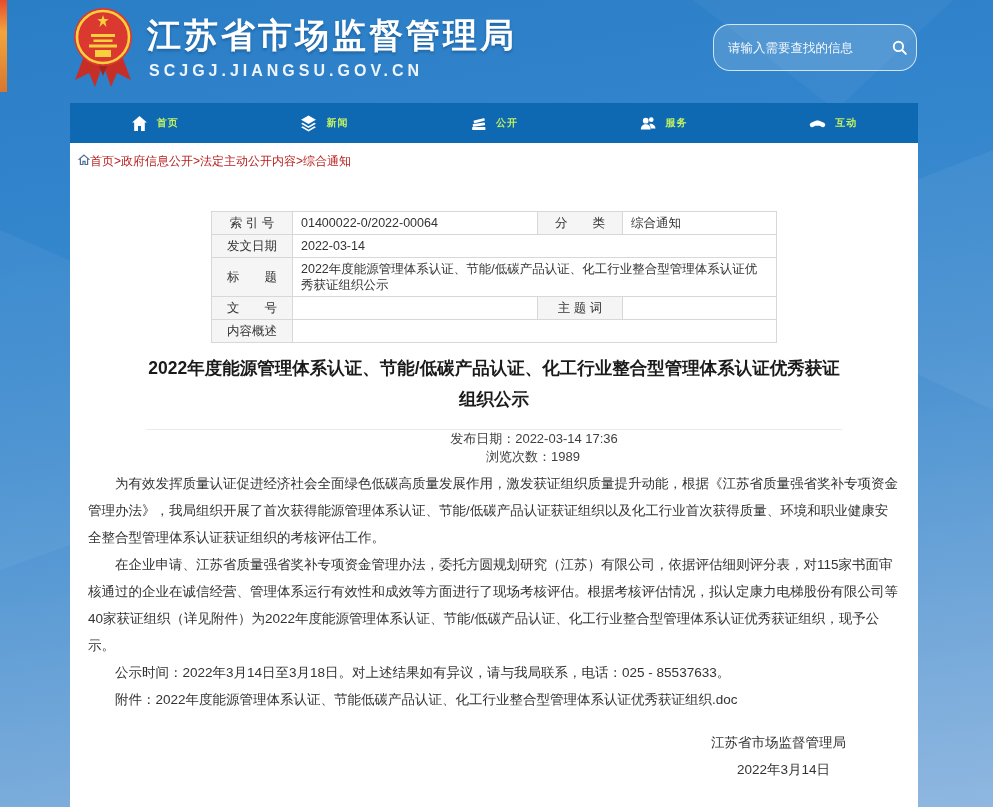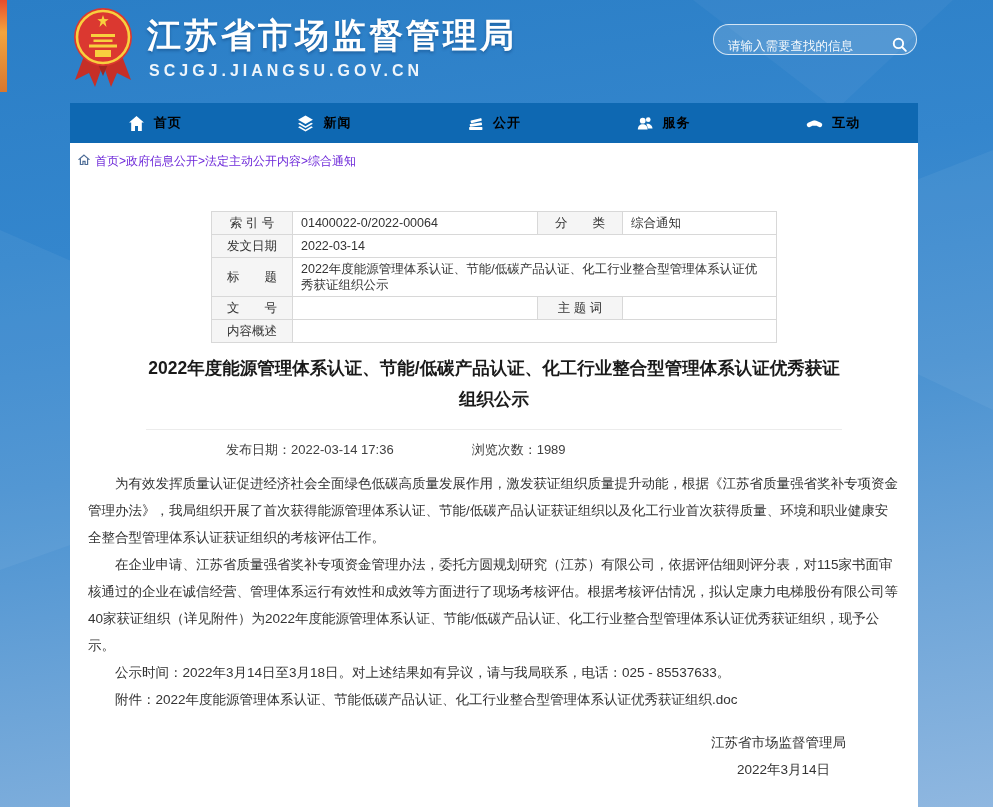--- a/index.html
+++ b/index.html
@@ -17,47 +17,47 @@
   .left-strip{position:absolute;left:0;top:0;width:7px;height:92px;
     background:linear-gradient(#e84c2b,#f2a43e 35%,#d8772e);}
 
   
   .header{position:absolute;left:0;top:0;width:100%;height:103px;}
   .logo-wrap{position:absolute;left:72px;top:6px;width:62px;height:88px;cursor:pointer;}
   .site-name{position:absolute;left:147px;top:13px;font-size:34px;font-weight:bold;color:#fff;
     letter-spacing:3px;text-shadow:0 2px 3px rgba(0,40,90,.35);white-space:nowrap;}
   .site-domain{position:absolute;left:149px;top:62px;font-size:16px;font-weight:bold;
     color:rgba(255,255,255,.92);letter-spacing:4px;white-space:nowrap;}
-  .search{position:absolute;left:713px;top:24px;width:204px;height:31px;border-radius:17px;
+  .search{position:absolute;left:713px;top:24px;width:204px;height:47px;border-radius:17px;
     border:1px solid rgba(255,255,255,.75);background:rgba(255,255,255,.14);
-    display:flex;align-items:flex-end;padding:0 12px;box-sizing:border-box;}
+    display:flex;align-items:center;padding:0 12px;box-sizing:border-box;}
   .search input{flex:1;border:none;outline:none;background:transparent;color:#fff;
     font-size:12.5px;font-family:inherit;}
   .search input::placeholder{color:rgba(255,255,255,.95);}
   .search-btn{width:20px;height:20px;display:flex;align-items:center;justify-content:center;cursor:pointer;}
 
   
   .nav{position:absolute;left:70px;top:103px;width:848px;height:40px;background:#0e68b2;display:flex;}
   .nav-item{flex:1;display:flex;align-items:center;justify-content:center;gap:9px;
-    color:#000000;font-size:13px;font-weight:bold;cursor:pointer;letter-spacing:1px;}
+    color:#bef264;font-size:10px;font-weight:bold;cursor:pointer;letter-spacing:1px;}
   .nav-item svg{display:block;}
 
   
   .content{position:absolute;left:70px;top:143px;width:848px;height:664px;background:#fff;}
-  .breadcrumb{height:20px;padding:8px 0 0 8px;font-size:12px;color:#6d28d9;
-    display:flex;align-items:center;gap:5px;cursor:pointer;}
+  .breadcrumb{height:20px;padding:8px 0 0 8px;font-size:12px;color:#b91c1c;
+    display:flex;align-items:center;cursor:pointer;}
   .meta-table{width:565px;margin:40px auto 6px;border-collapse:collapse;table-layout:fixed;
     font-size:12.5px;color:#333;}
   .meta-table td{border:1px solid #d8d8d8;padding:3px 8px;line-height:16px;height:16px;}
   .meta-table td.lbl{background:#f5f5f5;text-align:center;padding:3px 2px;}
   .doc-title{width:704px;margin:10px auto 0;font-size:17.5px;font-weight:bold;color:#1a1a1a;
     text-align:center;line-height:31px;}
   .divider{width:696px;margin:14px auto 0;border-top:1px solid #ececec;}
   .meta-row{width:696px;margin:0 auto;height:40px;display:flex;align-items:center;
-    font-size:13px;color:#404040;}
+    font-size:13px;color:#404040;flex-direction:column;}
   .meta-row .pub{margin-left:80px;}
   .meta-row .views{margin-left:78px;}
   .article-body{padding:0 18px;font-size:13.5px;line-height:27px;color:#333;}
   .article-body p{margin:0;text-indent:2em;}
   .signature{margin-top:16px;font-size:13.5px;line-height:27px;color:#333;text-align:right;}
   .sig-org{padding-right:72px;}
   .sig-date{padding-right:88px;}
 </style>
 </head>
 <body>

